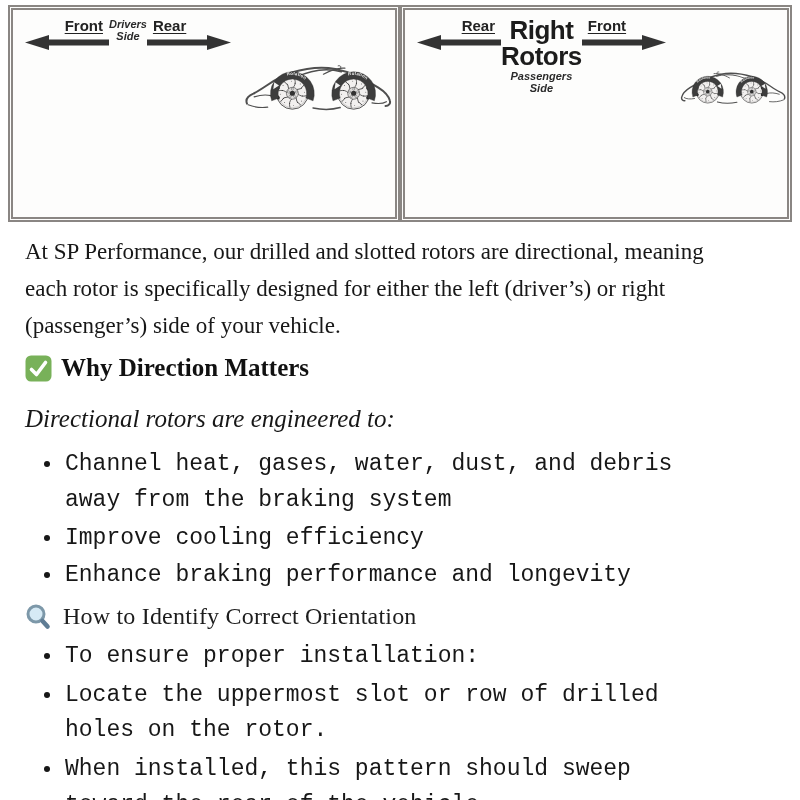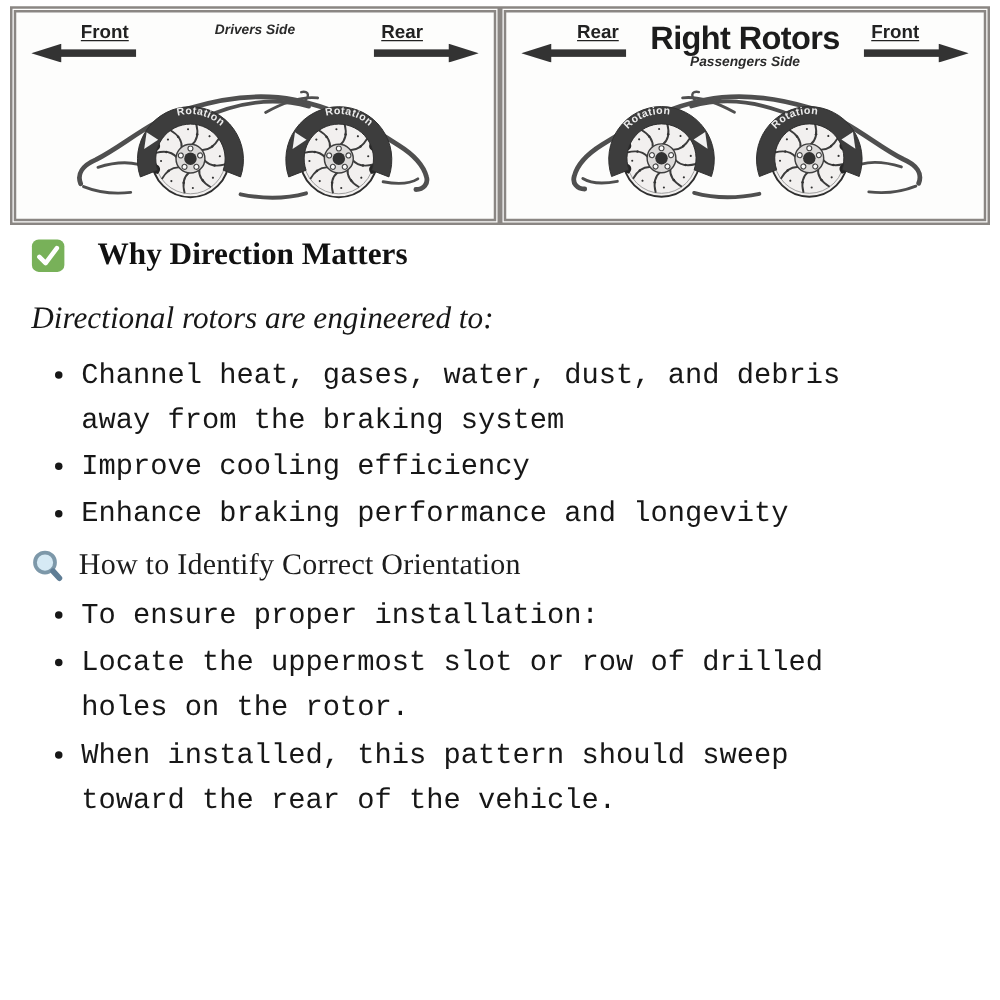--- a/index.html
+++ b/index.html
@@ -1,36 +1,36 @@
 <!DOCTYPE html>
 <html><head>
 <meta charset="utf-8">
 <style>
   html,body{margin:0;padding:0;background:#ffffff;}
   body{width:800px;font-family:"Liberation Serif","DejaVu Serif",serif;color:#171717;}
 
   
   .diagram{margin:5px 8px 0 8px;display:flex;}
-  .panel{box-sizing:border-box;width:50%;height:175px;border:5px double #8a8683;background:#fdfdfc;display:flex;flex-direction:column;overflow:hidden;}
+  .panel{box-sizing:border-box;width:50%;height:217px;border:5px double #8a8683;background:#fdfdfc;display:flex;flex-direction:row;overflow:hidden;}
   .panel-header{display:flex;justify-content:space-between;align-items:flex-start;padding:7px 10px 0 10px;font-family:"Liberation Sans","DejaVu Sans",sans-serif;height:50px;}
   .panel-titlebox{text-align:center;flex:1;}
   .panel-title{font-size:26px;font-weight:700;line-height:1;color:#1c1c1c;letter-spacing:-0.5px;}
   .panel-subtitle{font-size:11px;font-weight:700;font-style:italic;color:#2a2a2a;margin-top:1px;}
   .dir-label{display:flex;flex-direction:column;width:86px;}
   .dir-label.left{align-items:flex-end;}
   .dir-label.right{align-items:flex-start;}
   .dir-word{font-size:15px;font-weight:700;color:#222;text-decoration:underline;text-underline-offset:2px;padding:0 6px;}
   .dir-arrow{margin-top:1px;display:block;}
   .car-svg{display:block;}
   .defs-holder{position:absolute;width:0;height:0;overflow:hidden;}
 
   
   .content{padding:0 25px;}
   .intro{margin:12px 0 0 0;font-size:23px;line-height:1.6;max-width:705px;}
-  .h-why{display:flex;align-items:center;gap:26px;margin:10px 0 0 0;font-size:25px;font-weight:700;color:#111;}
+  .h-why{display:flex;align-items:center;gap:9px;margin:10px 0 0 0;font-size:25px;font-weight:700;color:#111;}
   .lead{margin:17px 0 0 0;font-size:25px;line-height:1.6;font-style:italic;}
   ul.bullets{box-sizing:border-box;margin:8px 0 0 0;padding-left:38px;max-width:700px;font-size:23px;line-height:1.55;font-family:Liberation Mono, monospace;}
   ul.bullets li{margin:0 0 2px 0;padding-left:2px;}
   .h-identify{display:flex;align-items:center;gap:11px;margin:9px 0 0 0;font-size:24px;font-weight:400;color:#1d1d1d;}
   .h-identify .htext{letter-spacing:0.2px;}
   ul.bullets.second{}
   ul.bullets.second li{margin-bottom:3px;}
 </style>
 </head>
 <body>
@@ -178,20 +178,21 @@
             <use href="#caliper" transform="scale(-1,1)"></use>
             <use href="#arch-cw"></use>
         </g>
       </svg>
     </div>
 
   </div>
 
   <div class="content">
 
+    <p class="intro">At SP Performance, our drilled and slotted rotors are directional, meaning each rotor is specifically designed for either the left (driver’s) or right (passenger’s) side of your vehicle.</p>
 
     <h2 class="h-why">
       <svg width="27" height="27" viewBox="0 0 27 27">
         <rect x="0.5" y="0.5" width="26" height="26" rx="5.5" fill="#78b159"></rect>
         <path d="M 6.5 14.5 L 11.5 19.5 L 20.5 7.5" stroke="#ffffff" stroke-width="3.6" fill="none" stroke-linecap="round" stroke-linejoin="round"></path>
       </svg>
       <span>Why Direction Matters</span>
     </h2>
 
     <p class="lead">Directional rotors are engineered to:</p>

